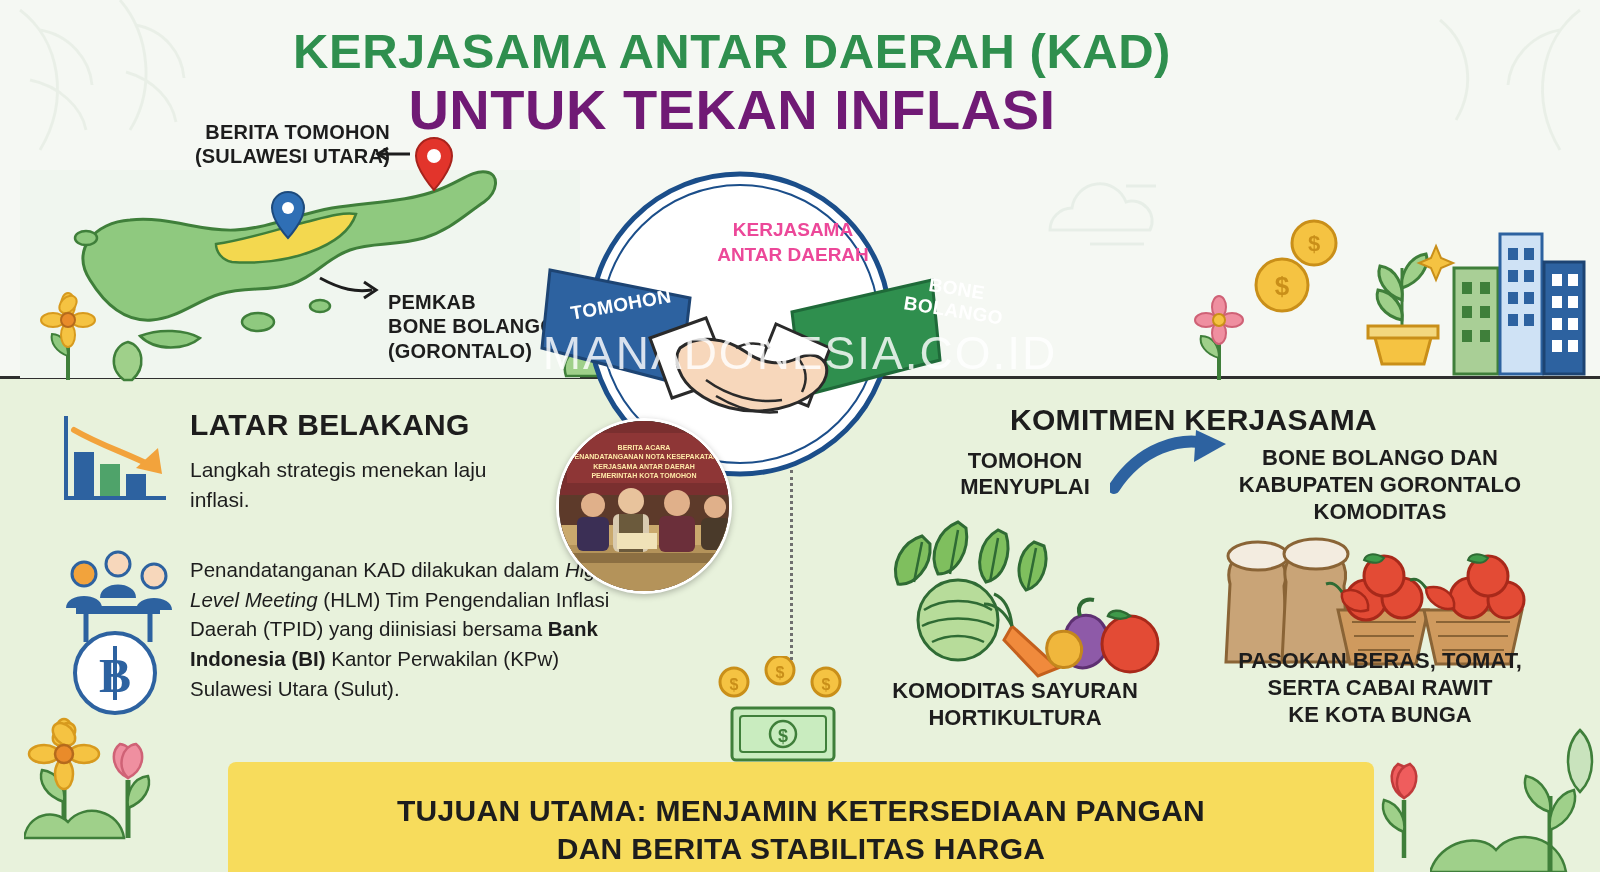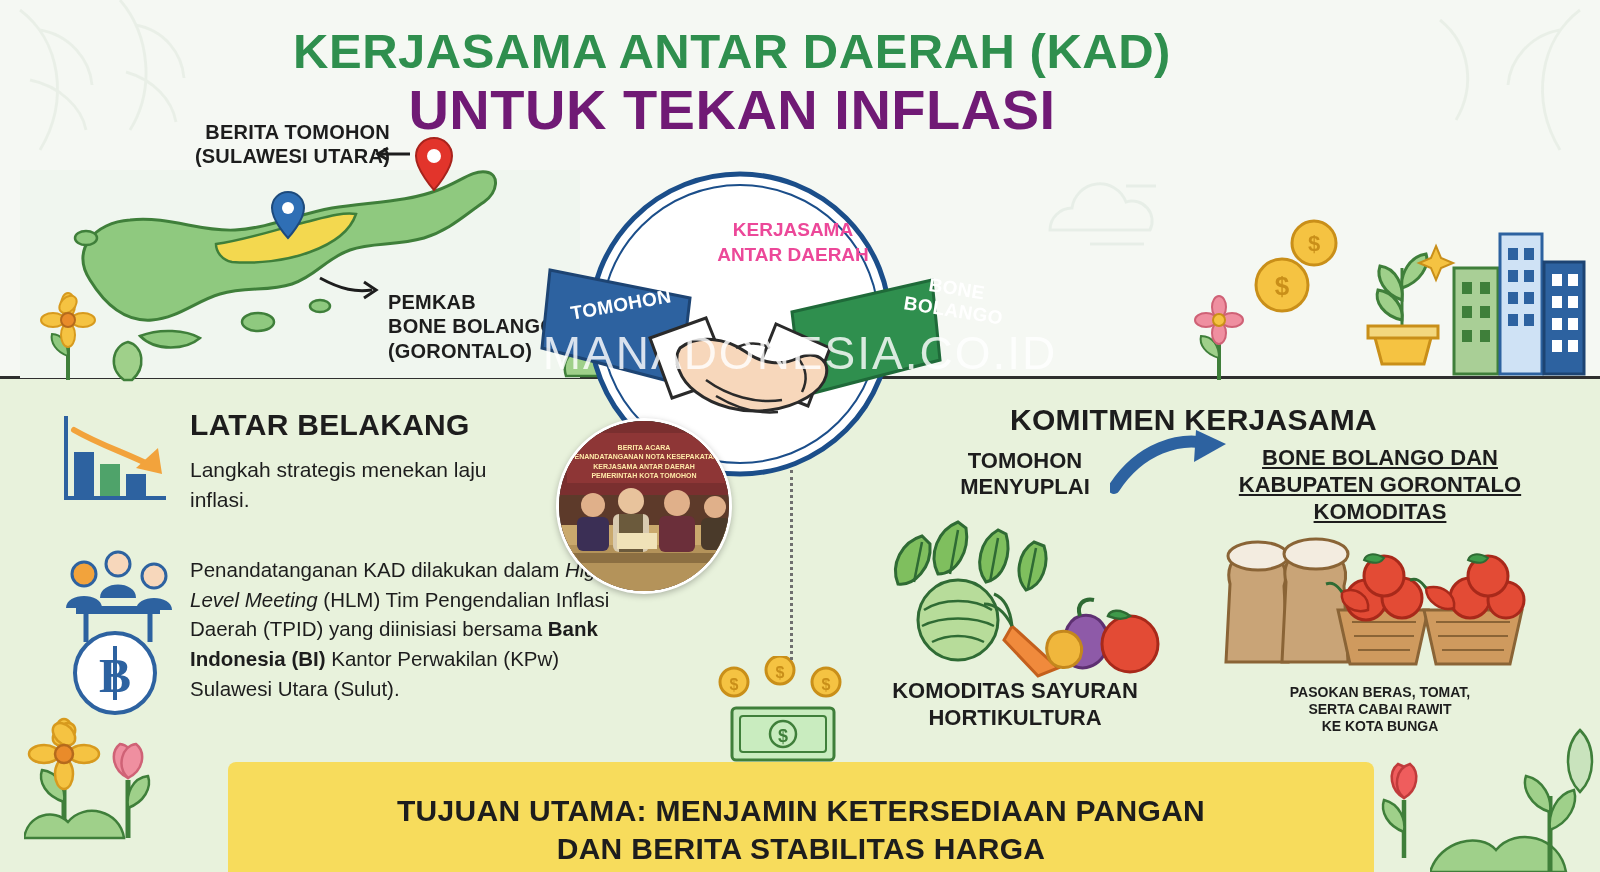--- a/index.html
+++ b/index.html
@@ -99,29 +99,29 @@
   .h-right {
     position: absolute; left: 1010px; top: 396px;
     font-size: 30px; font-weight: bold; color: #1d1d1d; letter-spacing: .3px; margin-top: 7px;
   }
   .lbl-supply {
     position: absolute; left: 930px; top: 448px; width: 190px;
     font-size: 22px; font-weight: bold; color: #1d1d1d; text-align: center; line-height: 1.2;
   }
   .lbl-receive {
     position: absolute; left: 1215px; top: 445px; width: 330px;
-    font-size: 22px; font-weight: bold; color: #1d1d1d; text-align: center; line-height: 1.22; text-decoration: underline;
+    font-size: 22px; font-weight: bold; color: #1d1d1d; text-align: center; line-height: 1.22;
   }
   .cap-veg {
     position: absolute; left: 865px; top: 678px; width: 300px;
     font-size: 22px; font-weight: bold; color: #1d1d1d; text-align: center; line-height: 1.22;
   }
   .cap-rice {
-    position: absolute; left: 1205px; top: 684px; width: 350px;
-    font-size: 14px; font-weight: bold; color: #1d1d1d; text-align: center; line-height: 1.22;
+    position: absolute; left: 1205px; top: 648px; width: 350px;
+    font-size: 22px; font-weight: bold; color: #1d1d1d; text-align: center; line-height: 1.22;
   }
 
   
   .v-div {
     position: absolute; left: 790px; top: 470px; width: 0; height: 190px;
     border-left: 3px dotted #6f6f6f;
   }
 
   
   .footer {

